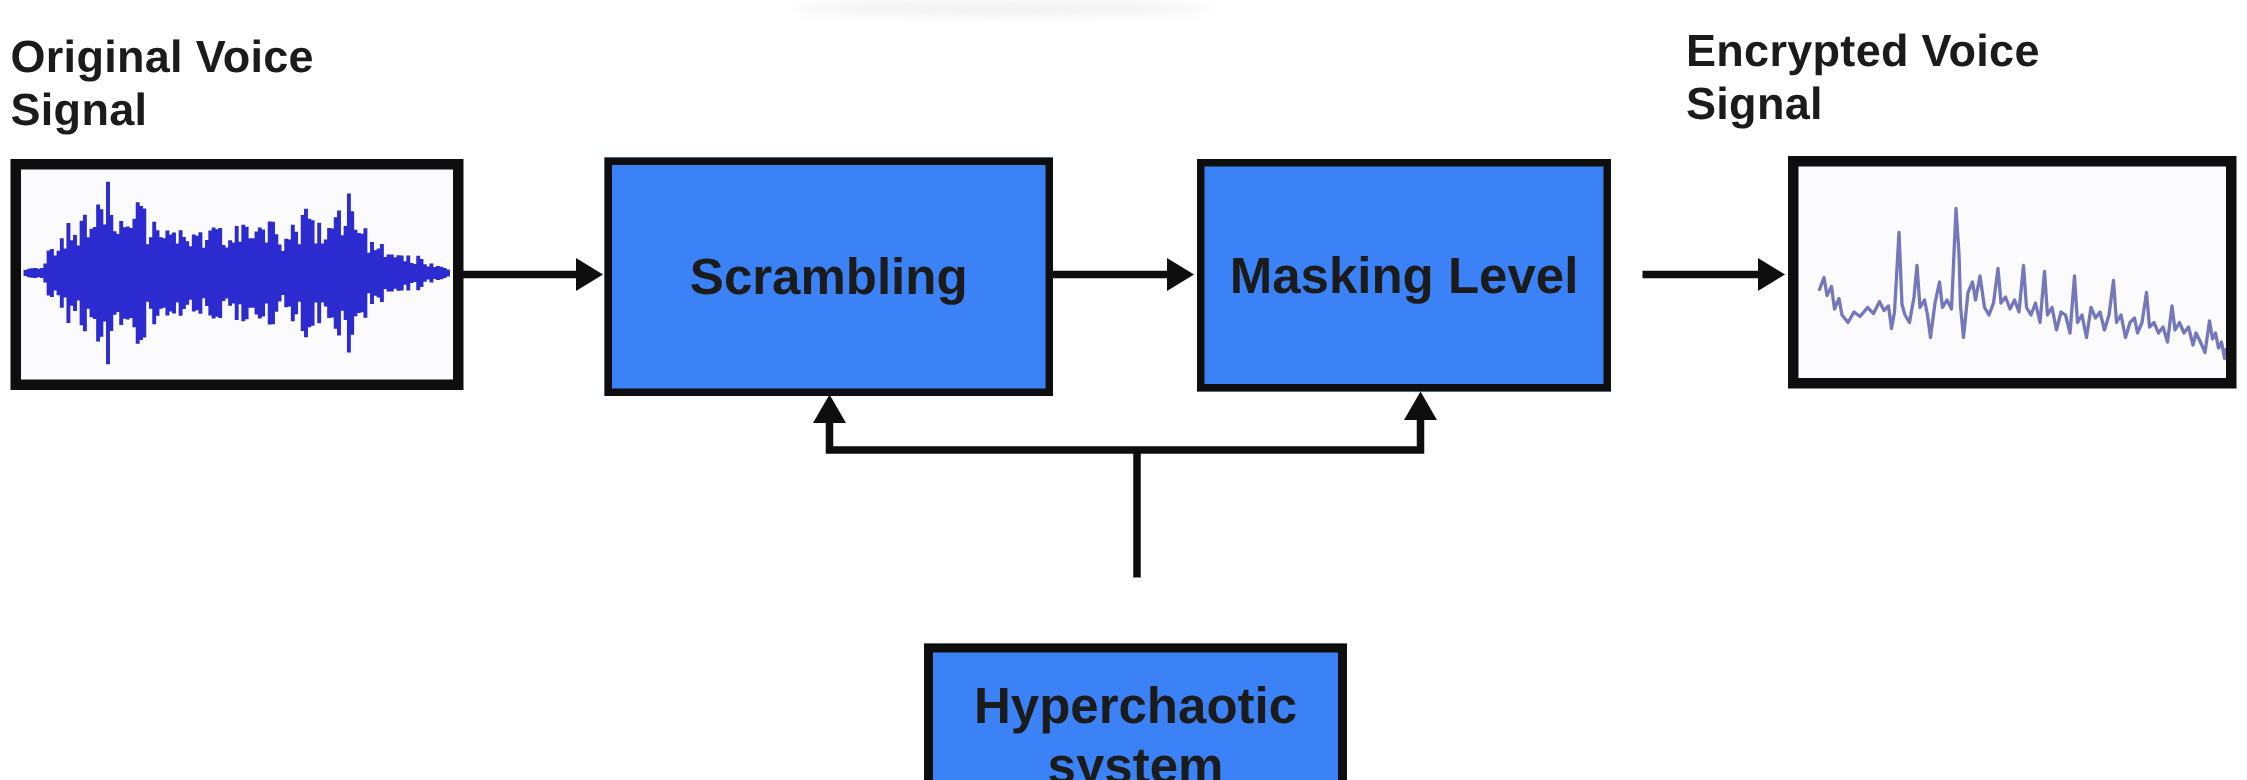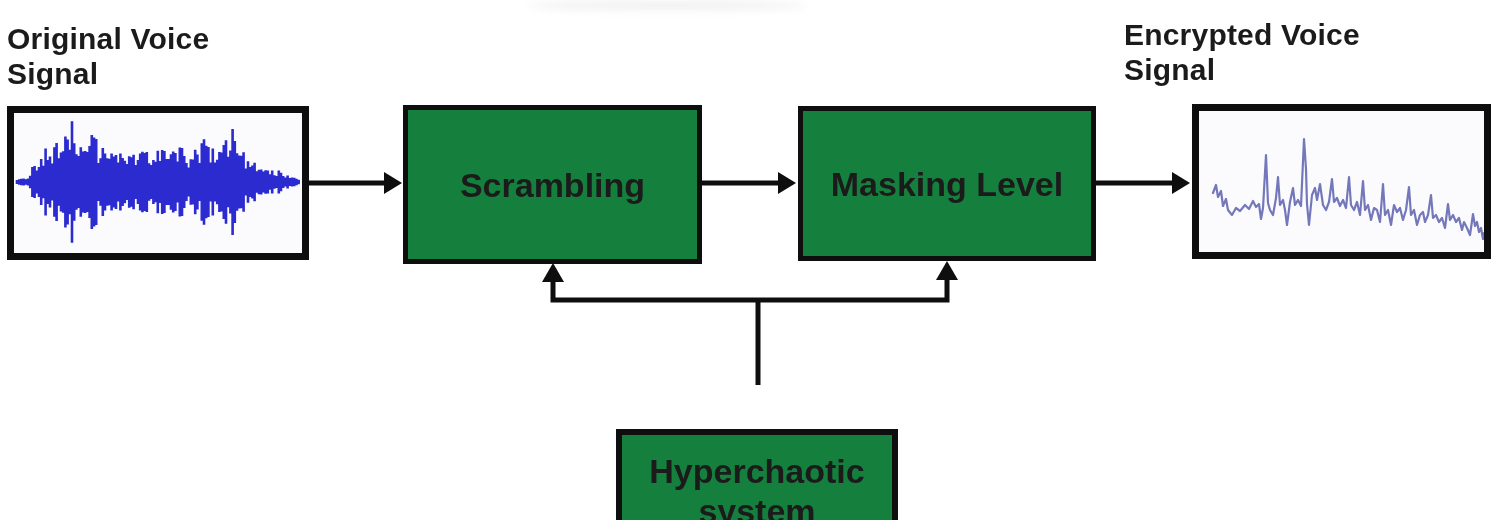--- a/index.html
+++ b/index.html
@@ -17,21 +17,21 @@
     font-weight:600;
     color:#1b1b1b;
     line-height:35px;
     letter-spacing:0.2px;
   }
   .toplabel span{display:block;}
   .box{
     position:absolute;
     box-sizing:border-box;
     border:5px solid #0e0e0e;
-    background:#15803d;
+    background:#3b82f6;
     display:flex;
     align-items:center;
     justify-content:center;
   }
   .box.signal{
     border-width:7px;
     background:#fbfbfd;
   }
   .boxlabel{
     text-align:center;
@@ -80,21 +80,21 @@
       <path class="bars" d="M3.0,67.0V71.0M5.2,66.2V71.8M7.4,65.8V72.2M9.6,65.6V72.4M11.8,66.2V71.8M14.0,65.6V72.4M16.2,62.7V75.3M18.4,54.0V84.0M20.6,53.0V85.0M22.8,57.4V80.6M25.0,54.1V83.9M27.2,45.9V92.1M29.4,52.7V85.3M31.6,35.6V102.4M33.8,47.1V90.9M36.0,43.6V94.4M38.2,50.6V87.4M40.4,34.2V103.8M42.6,30.1V107.9M44.8,45.2V92.8M47.0,39.5V98.5M49.2,38.3V99.7M51.4,23.4V114.6M53.6,26.5V111.5M55.8,36.7V101.3M58.0,8.2V129.8M60.2,30.3V107.7M62.4,41.2V96.8M64.6,43.0V95.0M66.8,34.3V103.7M69.0,38.5V99.5M71.2,38.0V100.0M73.4,39.0V99.0M75.6,32.9V105.1M77.8,21.9V116.1M80.0,24.4V113.6M82.2,26.0V112.0M84.4,49.9V88.1M86.6,45.2V92.8M88.8,34.9V103.1M91.0,40.5V97.5M93.2,45.2V92.8M95.4,45.8V92.2M97.6,40.6V97.4M99.8,43.4V94.6M102.0,42.0V96.0M104.2,49.4V88.6M106.4,40.5V97.5M108.6,45.0V93.0M110.8,47.8V90.2M113.0,51.1V86.9M115.2,43.3V94.7M117.4,44.2V93.8M119.6,41.8V96.2M121.8,52.1V85.9M124.0,47.0V91.0M126.2,40.6V97.4M128.4,38.7V99.3M130.6,39.9V98.1M132.8,39.0V99.0M135.0,50.3V87.7M137.2,52.0V86.0M139.4,47.1V90.9M141.6,48.7V89.3M143.8,37.7V100.3M146.0,48.1V89.9M148.2,36.9V101.1M150.4,38.1V99.9M152.6,45.9V92.1M154.8,45.9V92.1M157.0,41.3V96.7M159.2,38.6V99.4M161.4,40.0V98.0M163.6,48.6V89.4M165.8,34.6V103.4M168.0,34.9V103.1M170.2,43.1V94.9M172.4,50.0V88.0M174.6,54.4V83.6M176.8,46.2V91.8M179.0,46.6V91.4M181.2,36.8V101.2M183.4,41.5V96.5M185.6,49.9V88.1M187.8,30.3V107.7M190.0,26.2V111.8M192.2,32.8V105.2M194.4,33.9V104.1M196.6,49.4V88.6M198.8,35.5V102.5M201.0,49.4V88.6M203.2,46.7V91.3M205.4,39.0V99.0M207.6,39.4V98.6M209.8,31.9V106.1M212.0,27.3V110.7M214.2,43.8V94.2M216.4,37.6V100.4M218.6,16.0V122.0M220.8,27.9V110.1M223.0,40.2V97.8M225.2,42.4V95.6M227.4,42.8V95.2M229.6,39.2V98.8M231.8,55.5V82.5M234.0,48.3V89.7M236.2,53.9V84.1M238.4,52.6V85.4M240.6,49.7V88.3M242.8,58.3V79.7M245.0,56.7V81.3M247.2,56.6V81.4M249.4,58.5V79.5M251.6,57.2V80.8M253.8,57.4V80.6M256.0,61.2V76.8M258.2,57.4V80.6M260.4,62.3V75.7M262.6,63.0V75.0M264.8,57.5V80.5M267.0,59.7V78.3M269.2,63.1V74.9M271.4,64.6V73.4M273.6,62.6V75.4M275.8,65.0V73.0M278.0,64.4V73.6M280.2,64.8V73.2M282.4,65.7V72.3M284.6,66.7V71.3" fill="none" stroke-width="2.6" stroke="#2b2bd0"></path>
     </svg>
   </div>
 
   <div class="box" style="left:403px;top:105px;width:299px;height:159px;">
     <div class="boxlabel">
       <span>Scrambling</span>
     </div>
   </div>
 
-  <div class="box" style="left:798px;top:106px;width:298px;height:155px;">
+  <div class="box" style="left:798px;top:106px;width:276px;height:155px;">
     <div class="boxlabel">
       <span>Masking Level</span>
     </div>
   </div>
 
   <div class="box signal" style="left:1192px;top:104px;width:299px;height:155px;">
     <svg class="sig" width="285" height="141" viewBox="0 0 285 141">
       <path fill="none" stroke-width="2.2" stroke-linejoin="round" stroke-linecap="round" d="M14,82 L17,74 L19,86 L22,80 L24,95 L27,88 L29,99 L33,104 L37,97 L41,100 L46,94 L50,98 L54,90 L57,96 L60,93 L62,108 L64,97
                L67,44 L69,92 L71,99 L74,104 L77,87 L79,66 L81,94 L84,89 L86,99 L88,114 L91,91 L94,77 L96,94 L99,89 L102,95
                L105,28 L107,58 L108,93 L110,114 L113,84 L116,77 L118,89 L121,73 L124,94 L127,99 L130,91 L133,68 L135,91 L138,87 L141,95 L144,89 L147,97

